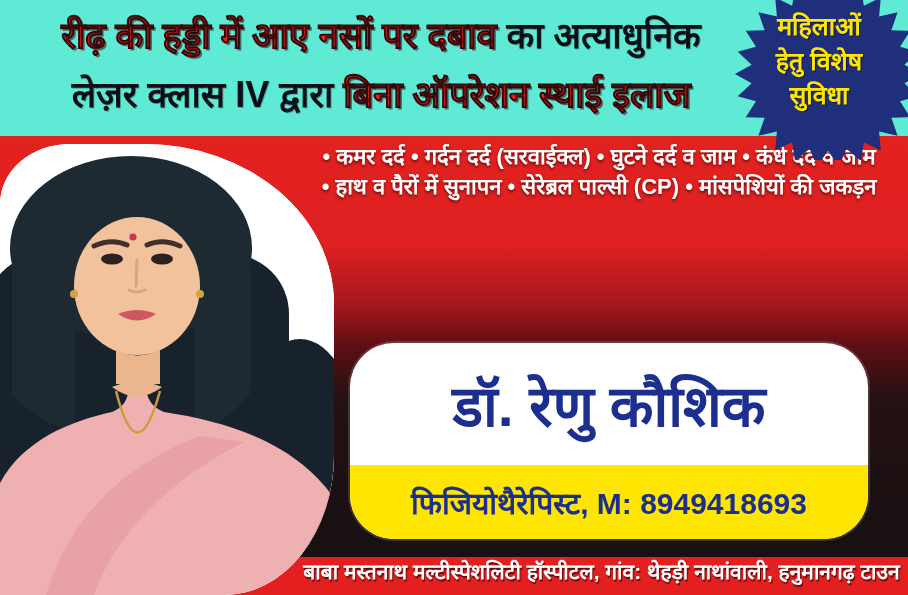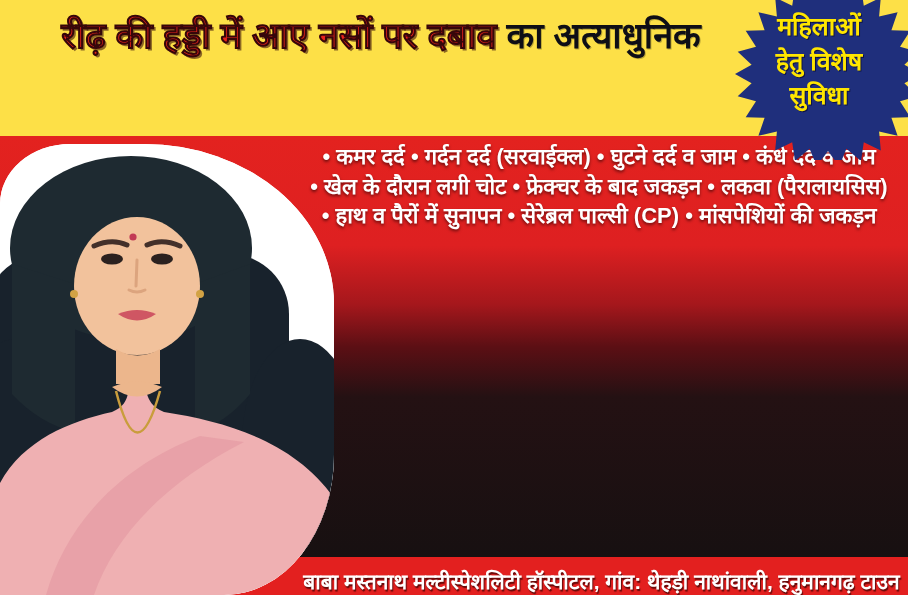--- a/index.html
+++ b/index.html
@@ -2,21 +2,21 @@
 <html><head>
 <meta charset="utf-8">
 <style>
   html,body{margin:0;padding:0;background:#222;}
   .poster{
     position:relative;width:908px;height:595px;overflow:hidden;
     font-family:"Liberation Sans","DejaVu Sans",sans-serif;font-weight:bold;
     background:#ffe600;
   }
   
-  .header-band{position:absolute;left:0;top:0;width:908px;height:136px;background:#fde047;z-index:1;}
+  .header-band{position:absolute;left:0;top:0;width:908px;height:136px;background:#5eead4;z-index:1;}
   .header-text{position:absolute;left:0;top:6px;width:762px;text-align:center;}
   .h-line{font-size:36px;line-height:59px;white-space:nowrap;letter-spacing:0;}
   .txt-red{color:#e8221c;-webkit-text-stroke:1px #35070a;text-shadow:2px 2px 0 rgba(48,6,8,.55);}
   .txt-dark{color:#0e0e16;text-shadow:1px 1px 0 rgba(0,0,0,.25);}
   
   .body-bg{position:absolute;left:0;top:136px;width:908px;height:421px;z-index:0;
     background:linear-gradient(180deg,#e3221f 0%,#de2021 26%,#a5171c 40%,#5c0f14 50%,#241113 62%,#171011 100%);}
   
   .ailments{position:absolute;left:292px;top:142px;width:614px;z-index:2;text-align:center;color:#ffffff;}
   .ailine{font-size:22px;line-height:29.5px;white-space:nowrap;text-shadow:0 2px 3px rgba(40,0,0,.6);}
@@ -27,58 +27,64 @@
     font-size:25px;line-height:34.5px;text-shadow:1px 1px 0 rgba(0,0,30,.6);}
   
   .card{position:absolute;left:350px;top:343px;width:518px;height:196px;z-index:2;background:#ffffff;
     border-radius:44px;overflow:hidden;display:flex;flex-direction:column;box-shadow:0 0 0 2px rgba(255,255,255,.15);}
   .card-name{height:122px;display:flex;align-items:center;justify-content:center;
     color:#1c2f8e;font-size:57px;white-space:nowrap;}
   .card-phone{flex:1;background:#ffe600;display:flex;align-items:center;justify-content:center;
     color:#1c2f8e;font-size:30px;white-space:nowrap;}
   
   .address-bar{position:absolute;left:0;bottom:0;width:908px;height:38px;z-index:3;background:#e3201f;
-    display:flex;align-items:flex-end;justify-content:center;box-sizing:border-box;padding-left:295px;
+    display:flex;align-items:flex-start;justify-content:center;box-sizing:border-box;padding-left:295px;
     color:#ffffff;font-size:21px;white-space:nowrap;text-shadow:1px 2px 1px rgba(70,5,5,.8);}
   
   .photo{position:absolute;left:0;top:144px;width:334px;height:451px;z-index:4;background:#ffffff;
     border-radius:70px 190px 110px 0 / 60px 160px 140px 0;overflow:hidden;}
 </style>
 </head>
 <body>
 
 <div class="poster">
 
   <div class="header-band">
     <div class="header-text">
       <div class="h-line">
         <span class="txt-red">रीढ़ की हड्डी में आए नसों पर दबाव</span><span class="txt-dark"> का अत्याधुनिक</span>
       </div>
+      <div class="h-line">
+        <span class="txt-dark">लेज़र क्लास IV द्वारा </span><span class="txt-red">बिना ऑपरेशन स्थाई इलाज</span>
+      </div>
     </div>
   </div>
 
   <div class="body-bg"></div>
 
   <div class="ailments">
     <div class="ailine">• कमर दर्द • गर्दन दर्द (सरवाईक्ल) • घुटने दर्द व जाम • कंधे दर्द व जाम</div>
-    <div class="ailine">• खेल के दौरान लगी चोट • फ्रेक्चर के बाद जकड़न • लकवा (पैरालायसिस)</div>
     <div class="ailine">• हाथ व पैरों में सुनापन • सेरेब्रल पाल्सी (CP)  • मांसपेशियों की जकड़न</div>
   </div>
 
   <div class="badge">
     <svg width="200" height="168" viewBox="0 0 200 168">
       <polygon points="193.0,82.0 176.4,91.3 190.3,104.3 172.0,109.3 182.3,125.2 163.4,125.7 169.6,143.7 151.1,139.6 152.8,158.5 135.8,150.2 133.0,169.0 118.4,156.8 111.2,174.3 100.0,159.0 88.8,174.3 81.6,156.8 67.0,169.0 64.2,150.2 47.2,158.5 48.9,139.6 30.4,143.7 36.6,125.7 17.7,125.2 28.0,109.3 9.7,104.3 23.6,91.3 7.0,82.0 23.6,72.7 9.7,59.7 28.0,54.7 17.7,38.8 36.6,38.3 30.4,20.3 48.9,24.4 47.2,5.5 64.2,13.8 67.0,-5.0 81.6,7.2 88.8,-10.3 100.0,5.0 111.2,-10.3 118.4,7.2 133.0,-5.0 135.8,13.8 152.8,5.5 151.1,24.4 169.6,20.3 163.4,38.3 182.3,38.8 172.0,54.7 190.3,59.7 176.4,72.7" fill="#1f2f7c"></polygon>
     </svg>
     <div class="badge-text">
       <div>महिलाओं</div>
       <div>हेतु विशेष</div>
       <div>सुविधा</div>
     </div>
   </div>
 
+  <div class="card">
+    <div class="card-name">डॉ. रेणु कौशिक</div>
+    <div class="card-phone">फिजियोथैरेपिस्ट, M: 8949418693</div>
+  </div>
 
   <div class="address-bar">
     <span>बाबा मस्तनाथ मल्टीस्पेशलिटी हॉस्पीटल, गांव: थेहड़ी नाथांवाली, हनुमानगढ़ टाउन</span>
   </div>
 
   <div class="photo">
     <svg width="334" height="451" viewBox="0 0 334 451">
       <rect x="0" y="0" width="334" height="451" fill="#ffffff"></rect>
 
       <rect x="-15" y="110" width="304" height="220" rx="60" fill="#18222c"></rect>

